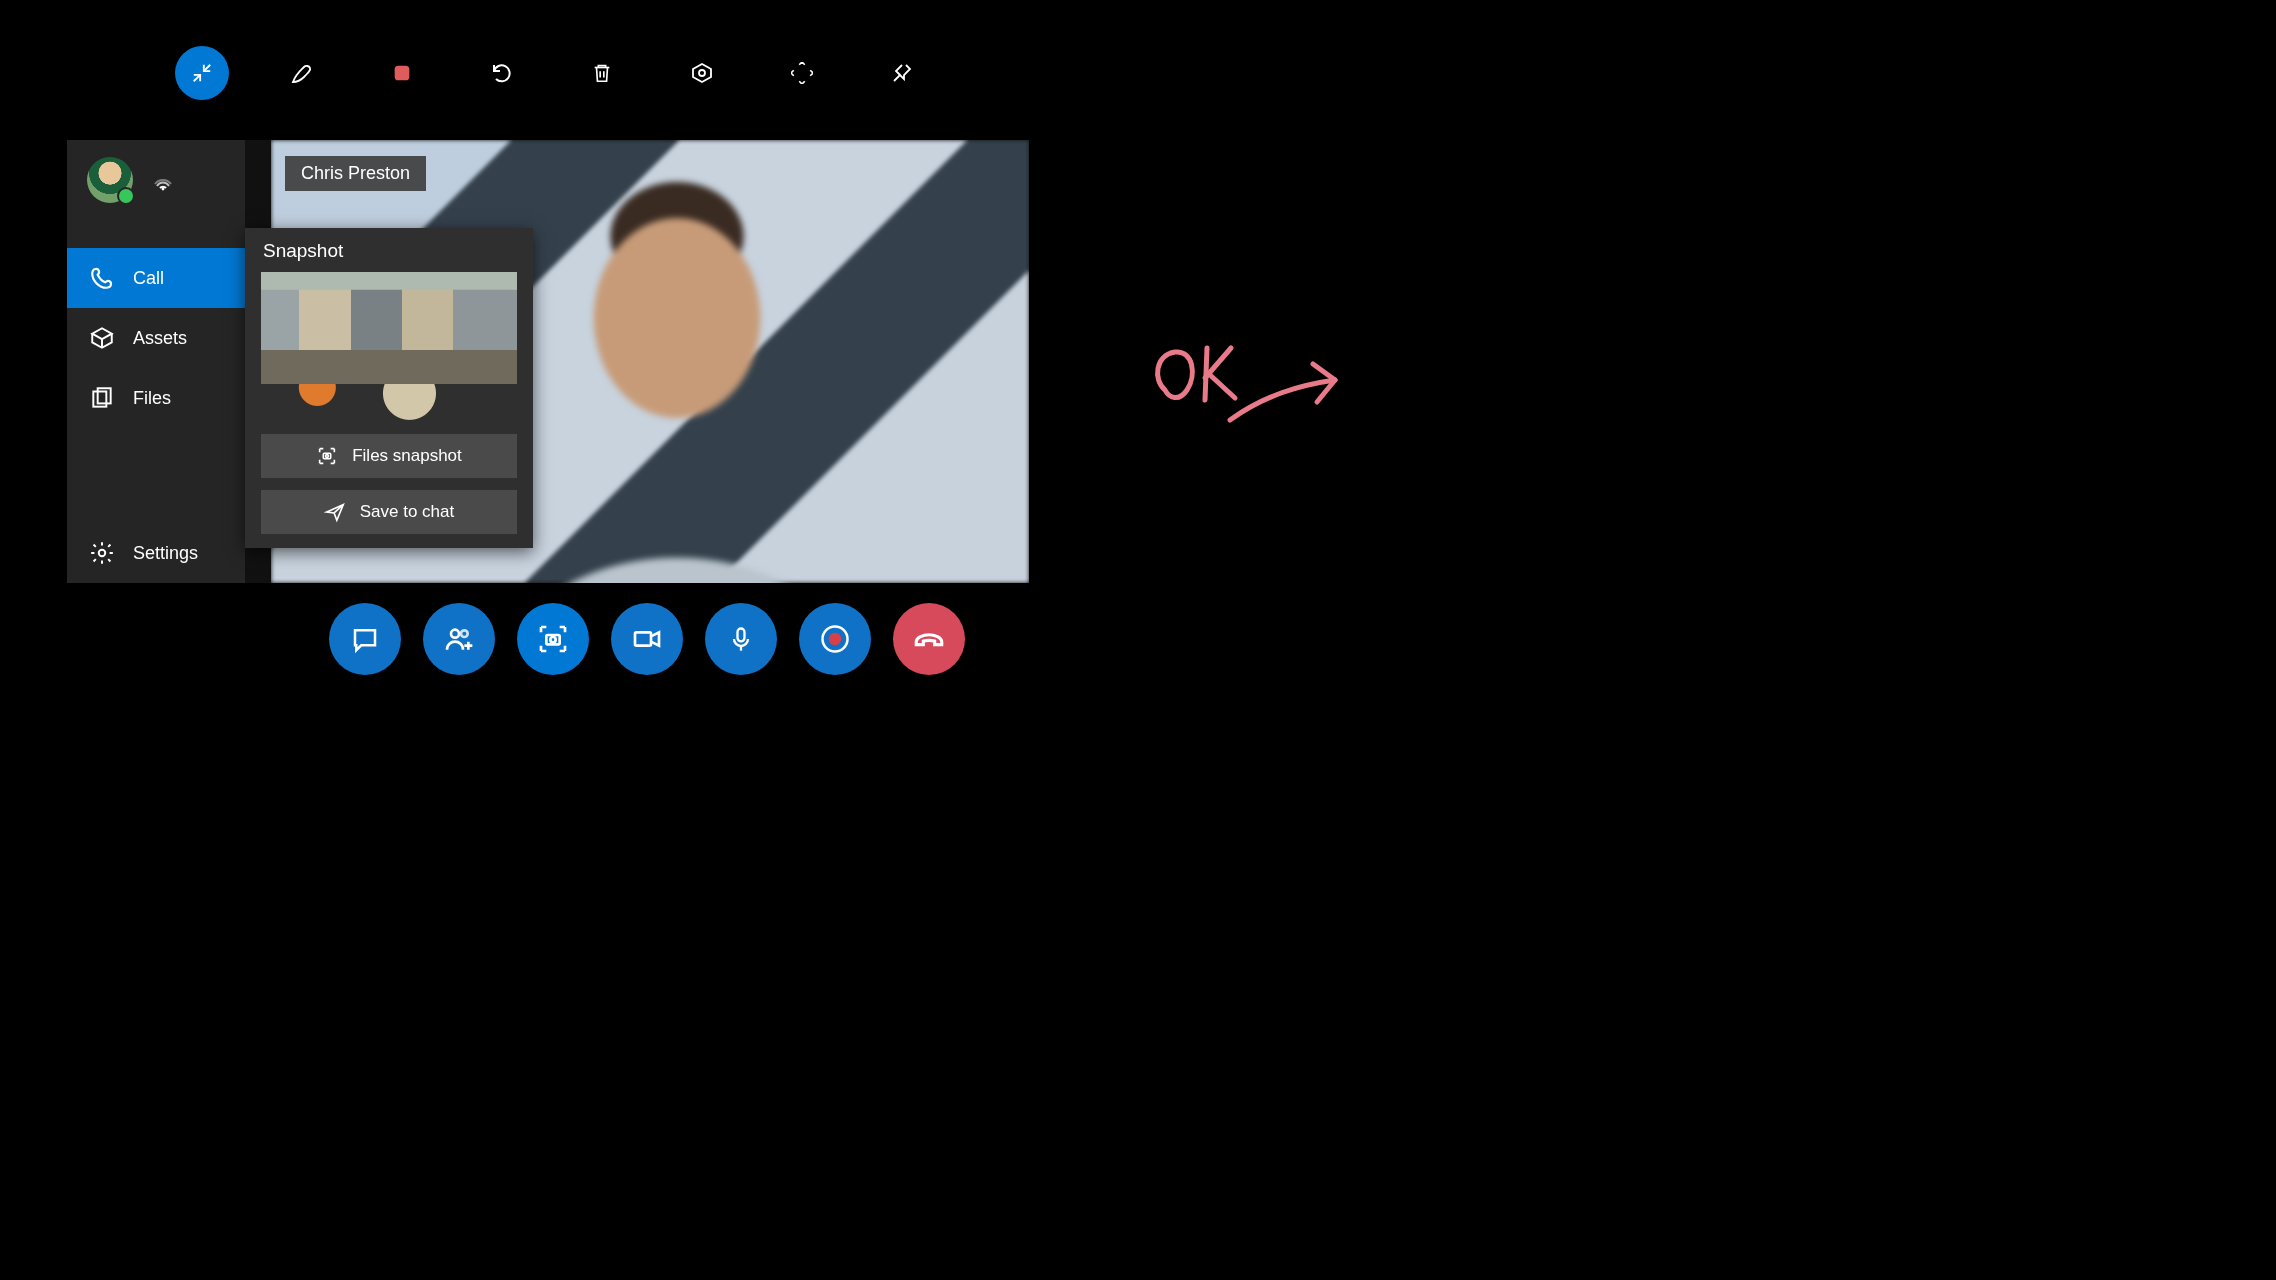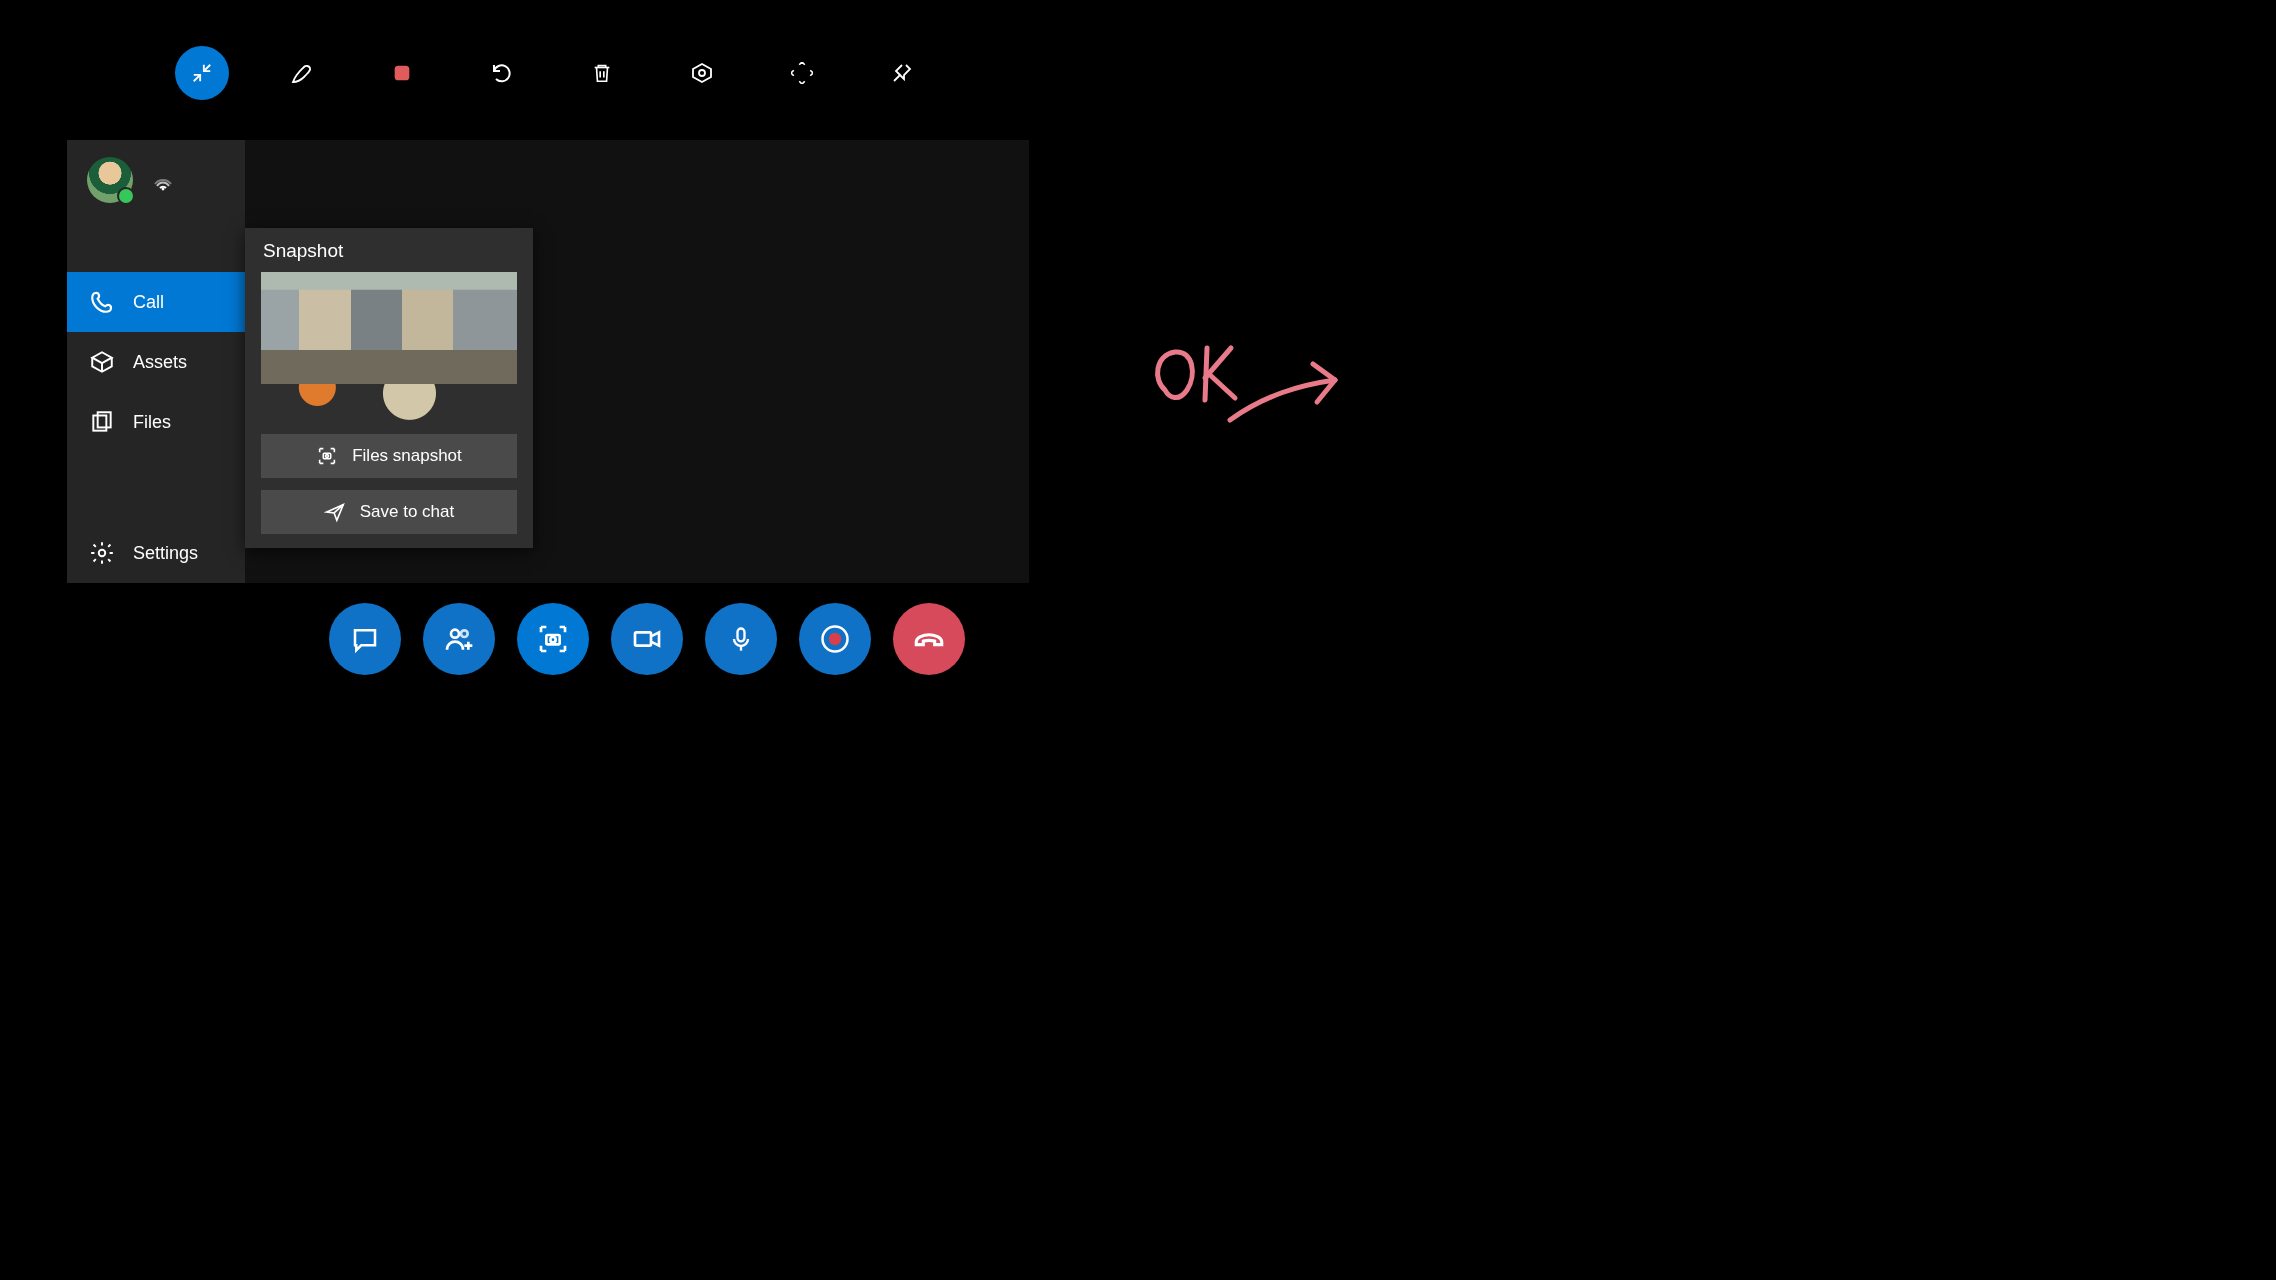--- a/index.html
+++ b/index.html
@@ -27,21 +27,21 @@
   .app-frame{position:absolute;left:67px;top:140px;width:962px;height:443px;background:#111;overflow:hidden;}
 
   
   .sidebar{position:absolute;left:0;top:0;width:178px;height:100%;background:#252525;}
   .sidebar-top{height:80px;display:flex;align-items:center;gap:18px;padding-left:20px;}
   .avatar{width:46px;height:46px;border-radius:50%;position:relative;
     background:radial-gradient(circle at 50% 35%, #e8c79a 0 30%, #1b5e3a 31% 55%, #71a06b 56% 100%);}
   .avatar::after{content:'';position:absolute;right:-2px;bottom:-2px;width:14px;height:14px;border-radius:50%;background:#35c759;border:2px solid #252525;}
 
   .nav-item{height:60px;display:flex;align-items:center;gap:18px;padding-left:22px;font-size:18px;color:var(--text);cursor:pointer;}
-  .nav-item.active{background:var(--blue);margin-top:24px;}
+  .nav-item.active{background:var(--blue);}
   .nav-spacer{height:28px;}
   .nav-footer{position:absolute;bottom:0;left:0;right:0;}
 
   
   .video-area{position:absolute;left:204px;top:0;right:0;bottom:0;overflow:hidden;}
   .video-placeholder{position:absolute;inset:0;
     background:
       linear-gradient(135deg,#c6d7e8 0 20%,#2c3a46 20% 34%,#d0dce8 34% 58%,#2c3a46 58% 74%,#cfdbe7 74% 100%);
     filter:blur(2px) contrast(.9);
   }
@@ -136,20 +136,27 @@
   <div class="tool-btn">
     <svg class="tool-icon" width="24" height="24" viewBox="0 0 24 24" fill="none" stroke="currentColor" stroke-width="1.8">
       <path d="M16 4 L20 8 L14 14 L14 18 L10 14 L4 20"></path>
         <path d="M10 14 L6 10 L12 4"></path>
     </svg>
   </div>
 </div>
 
 <div class="app-frame">
 
+  <div class="video-area">
+    <div class="video-placeholder"></div>
+    <div class="video-person"></div>
+    <div class="caller-tag">
+      <span>Chris Preston</span>
+    </div>
+  </div>
 
   <div class="sidebar">
     <div class="sidebar-top">
       <div class="avatar"></div>
       <span>
         <svg width="24" height="24" viewBox="0 0 24 24" fill="none" stroke="#fff" stroke-width="2">
           <path d="M4 16 A10 10 0 0 1 20 16" opacity=".4"></path>
           <path d="M6 18 A7 7 0 0 1 18 18" opacity=".7"></path>
           <path d="M9 20 A4 4 0 0 1 15 20"></path>
           <circle cx="12" cy="21" r="1.4" fill="#fff" stroke="none"></circle>

